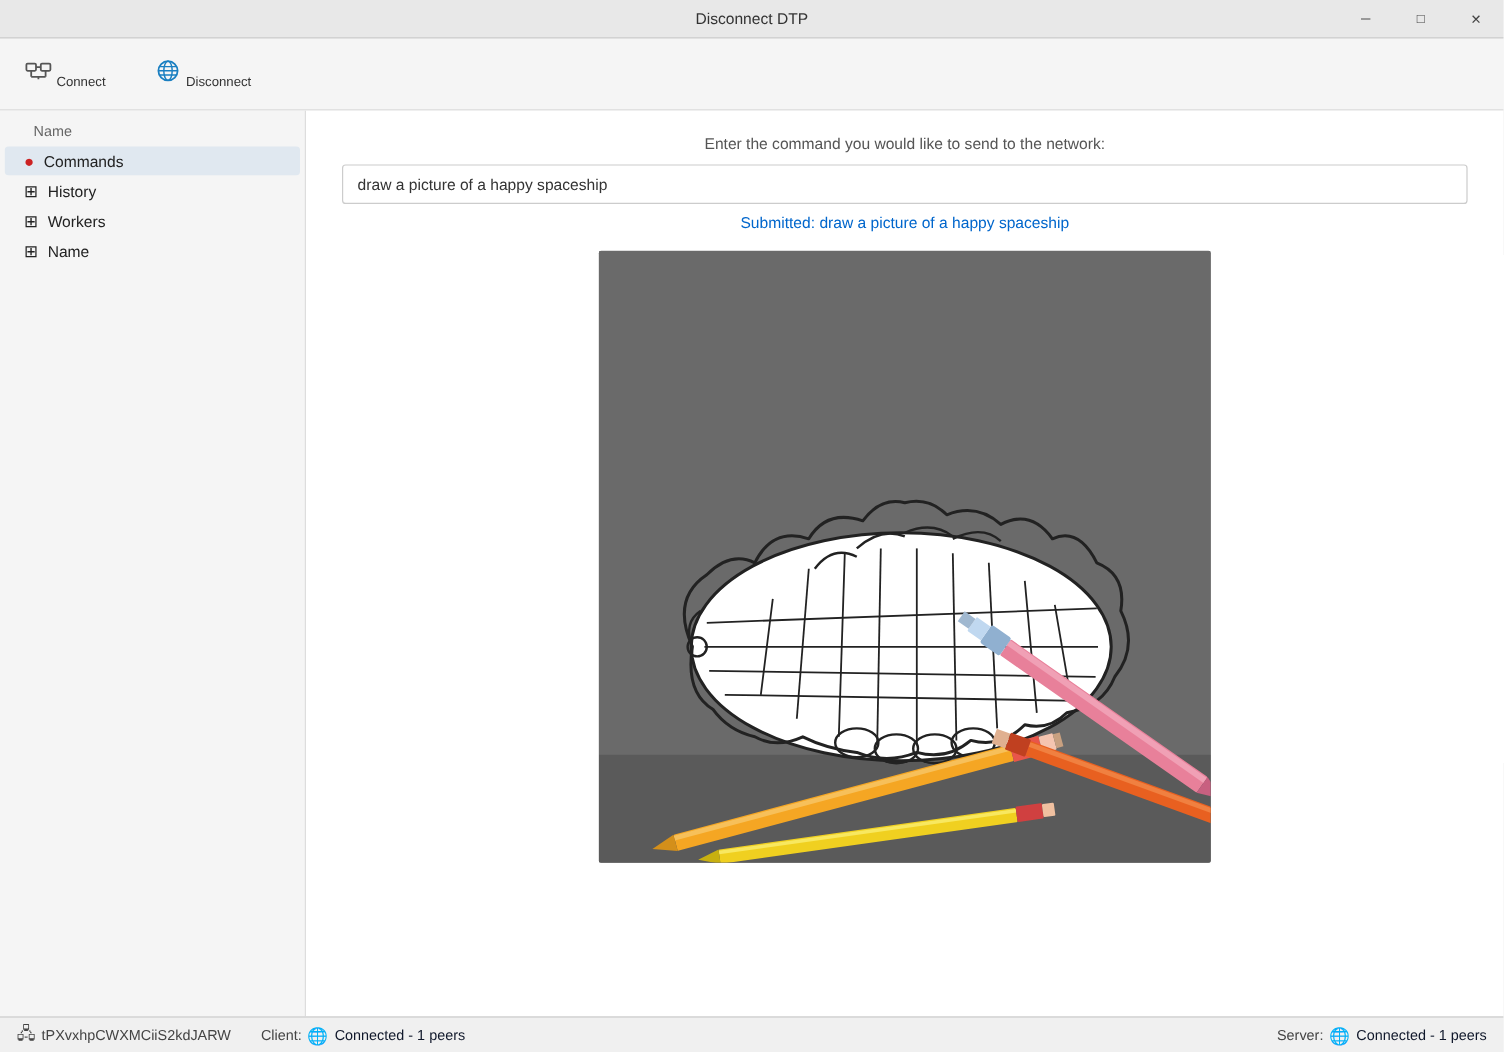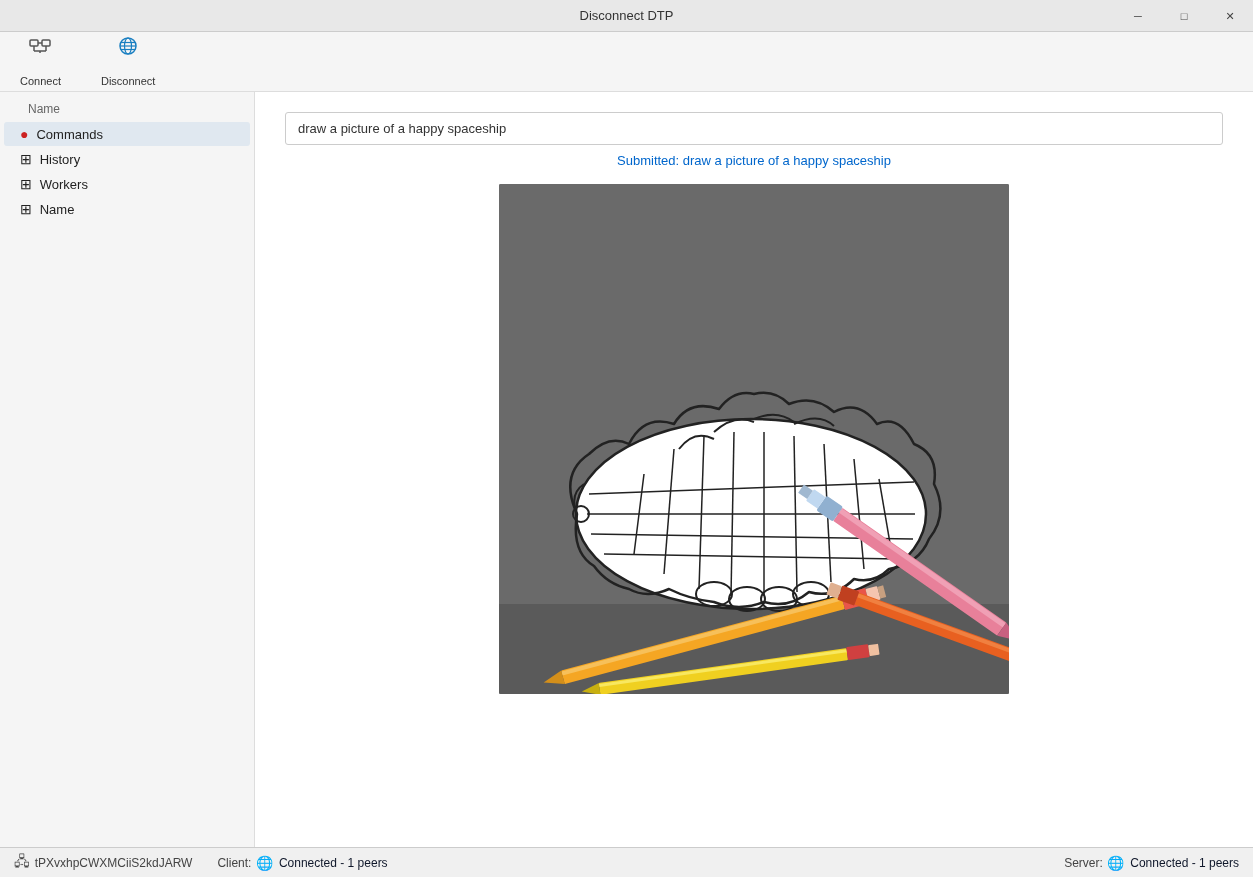--- a/index.html
+++ b/index.html
@@ -55,23 +55,23 @@
       border-bottom: 1px solid #ddd;
       height: 60px;
       display: flex;
       align-items: center;
       padding: 0 10px;
       flex-shrink: 0;
       gap: 20px;
     }
     .toolbar-btn {
       display: flex;
-      flex-direction: column;
-      align-items: center;
-      gap: 14px;
+      flex-direction: row;
+      align-items: flex-end;
+      gap: 3px;
       cursor: pointer;
       padding: 5px 10px;
       border-radius: 3px;
       min-width: 60px;
     }
     .toolbar-btn .icon { font-size: 20px; }
     .toolbar-btn .label { font-size: 11px; color: #333; }
 
     
     .main-layout {
@@ -256,20 +256,21 @@
       <span class="item-icon">⊞</span>
       <span>Workers</span>
     </div>
     <div class="sidebar-item">
       <span class="item-icon">⊞</span>
       <span>Name</span>
     </div>
   </div>
 
   <div class="content">
+    <p class="prompt-label">Enter the command you would like to send to the network:</p>
     <input class="command-input" type="text" value="draw a picture of a happy spaceship" style="">
     <p class="submitted-text">
       <span>Submitted: </span><span style="color:#0066cc;">draw a picture of a happy spaceship</span>
     </p>
 
     <div class="result-image">
       <svg class="drawing-canvas" viewBox="0 0 510 510" xmlns="http://www.w3.org/2000/svg">
 
         <rect width="510" height="510" fill="#777"></rect>
         <rect width="510" height="510" fill="#6a6a6a"></rect>

